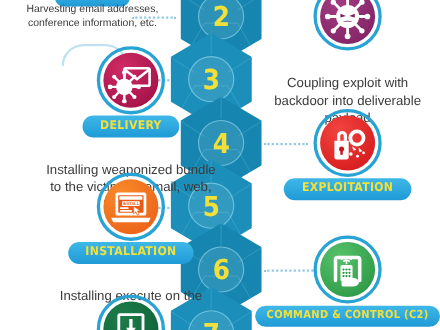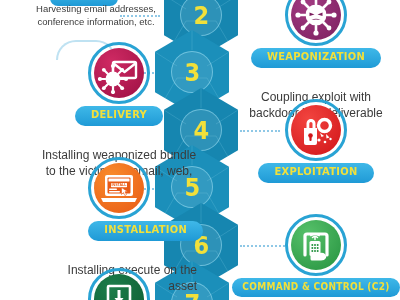--- a/index.html
+++ b/index.html
@@ -142,21 +142,21 @@
     position: absolute;
     left: 50px;
     top: -10px;
     width: 68px;
     height: 16px;
     border-radius: 9px;
     background: linear-gradient(#3fb8e8, #1f9ad6);
   }
   .top-desc {
     position: absolute;
-    left: 12px;
+    left: 0px;
     top: 2px;
     width: 168px;
     text-align: center;
     font-size: 9.5px;
     line-height: 1.4;
     color: #3b3b3b;
   }
   .arc {
     position: absolute;
     width: 56px;
@@ -263,21 +263,20 @@
           <circle cx="8" cy="34" r="2.4"></circle>
             <circle cx="34" cy="34" r="2.4"></circle>
         </g>
         <g fill="#7c1f5f">
           <path d="M14.5 18.5 L19.5 20.5 L14.5 22 Z"></path>
           <path d="M27.5 18.5 L22.5 20.5 L27.5 22 Z"></path>
           <path d="M16.5 26 Q21 23.5 25.5 26 Q21 25 16.5 26 Z"></path>
         </g>
       </svg>
     </div>
-    <div class="pill">WEAPONIZATION</div>
     <div class="desc">Coupling exploit with backdoor into deliverable payload</div>
   </div>
 
   <div class="stage left" style="top:42px;">
     <div class="badge">
       <div class="disc" style="background:radial-gradient(circle at 35% 28%, #cf2a63, #9c0f43);"></div>
       <svg class="glyph" viewBox="0 0 42 42">
         <g fill="none" stroke="#ffffff" stroke-width="2.4" stroke-linejoin="round">
           <rect x="15" y="10" width="23" height="16" rx="1.5"></rect>
           <path d="M15 11 L26.5 20 L38 11"></path>
@@ -329,21 +328,21 @@
         </g>
         <g fill="#d01418">
           <circle cx="15.5" cy="26.5" r="2.3"></circle>
           <rect x="14.4" y="27.5" width="2.2" height="4.5" rx="1"></rect>
         </g>
       </svg>
     </div>
     <div class="pill">EXPLOITATION</div>
   </div>
 
-  <div class="stage left" style="top:157px;text-align:right;">
+  <div class="stage left" style="top:157px;">
     <div class="badge">
       <div class="disc" style="background:radial-gradient(circle at 35% 28%, #f98b2b, #e85a15);"></div>
       <svg class="glyph" viewBox="0 0 42 42">
         <g fill="#ffffff">
           <rect x="7" y="8" width="28" height="21" rx="2"></rect>
           <path d="M3 31 h36 l-2 4 h-32 z"></path>
         </g>
         <g fill="#e85a15">
           <rect x="9.5" y="10.5" width="23" height="16" rx="1"></rect>
         </g>

